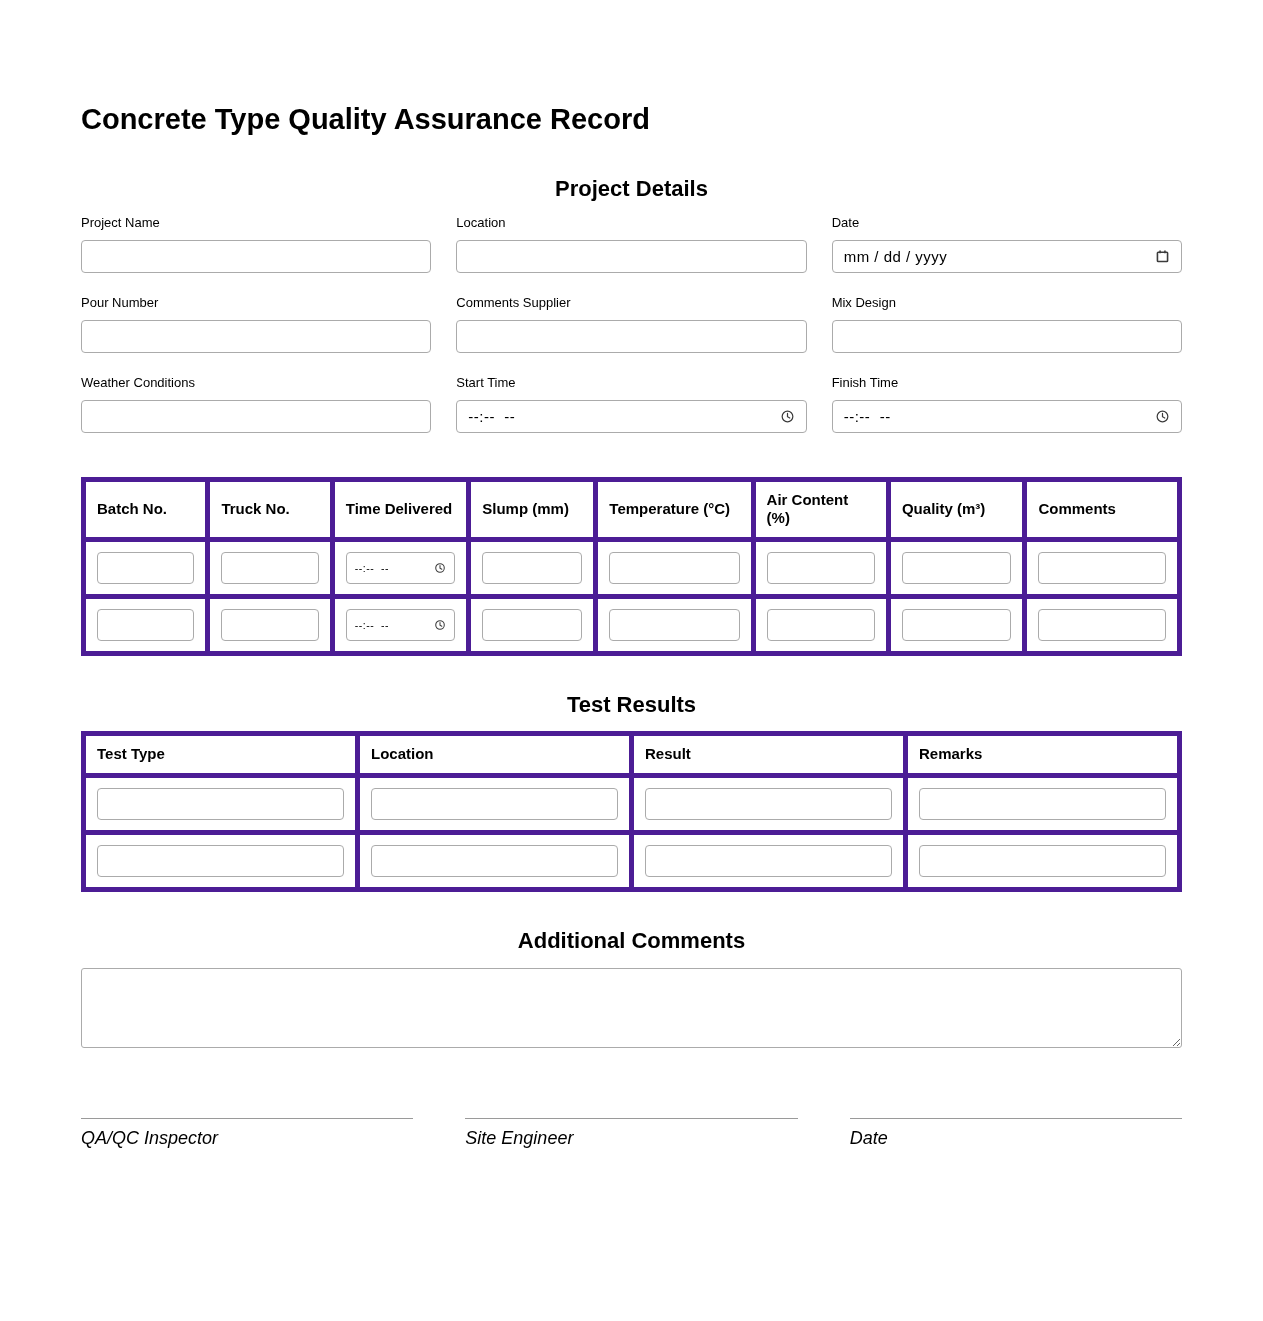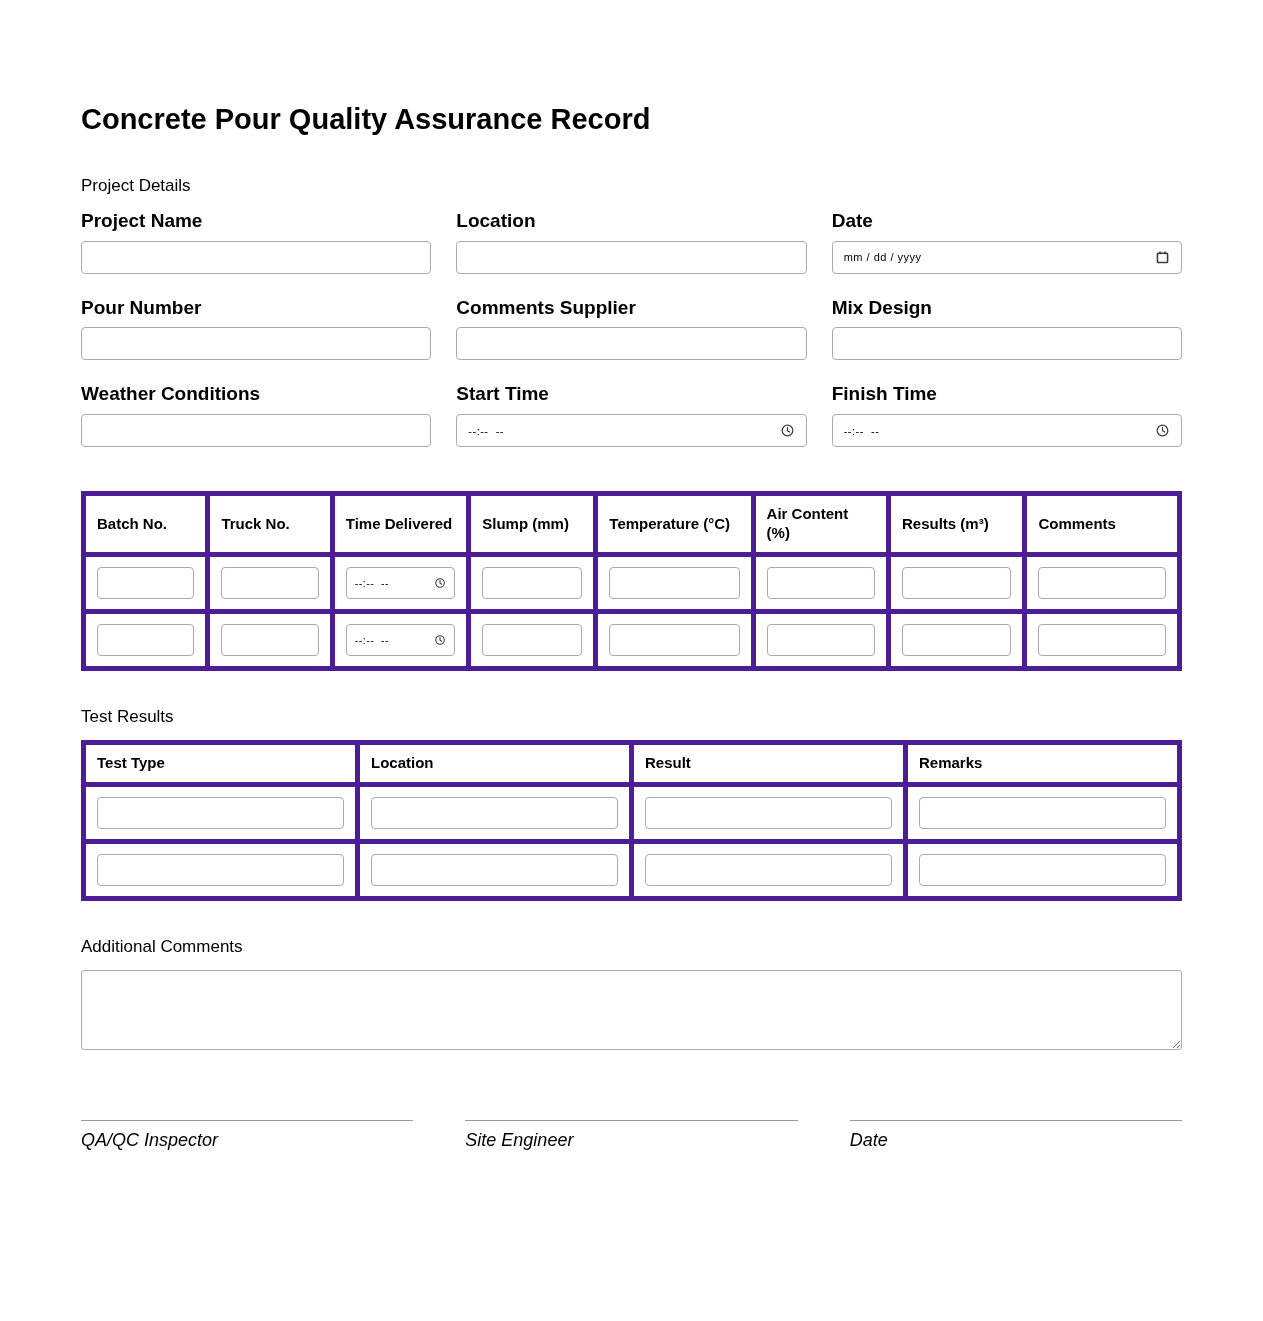--- a/index.html
+++ b/index.html
@@ -14,41 +14,41 @@
     min-height: 1321px;
     padding: 103px 81px 60px 81px;
   }
   h1.title {
     font-size: 29px;
     font-weight: bold;
     margin: 0 0 40px 0;
     line-height: 1.15;
   }
   h2.sec-heading {
-    font-size: 17px;
-    font-weight: normal;
+    font-size: 22px;
+    font-weight: bold;
     margin: 0 0 13px 0;
     line-height: 1.2;
+    text-align: center;
   }
   .section { margin-bottom: 36px; }
   .section.project { margin-bottom: 44px; }
 
   
   .grid3 {
     display: grid;
     grid-template-columns: repeat(3, 1fr);
     column-gap: 25px;
     row-gap: 23px;
   }
   .field label {
     display: block;
-    font-size: 19px;
+    font-size: 13px;
     margin-bottom: 9px;
     line-height: 1.15;
-    font-weight: bold;
   }
   input.text-input {
     width: 100%;
     height: 33px;
     border: 1px solid #ababab;
     border-radius: 4px;
     background: #fff;
     padding: 0 10px;
     font-family: "Liberation Sans", sans-serif;
     font-size: 14px;
@@ -60,21 +60,21 @@
     border: 1px solid #ababab;
     border-radius: 4px;
     background: #fff;
     padding: 0 11px;
     display: flex;
     align-items: center;
     justify-content: space-between;
     cursor: text;
   }
   .fake-input .ph {
-    font-size: 11px;
+    font-size: 15px;
     color: #000;
     white-space: pre;
     letter-spacing: 0.5px;
   }
   .icon { display: inline-flex; flex: 0 0 auto; }
 
   
   table.form-table {
     width: 100%;
     border-collapse: collapse;
@@ -153,21 +153,21 @@
     padding-top: 9px;
     line-height: 1.2;
     font-style: italic;
   }
 </style>
 </head>
 <body>
 
 <div class="page">
 
-  <h1 class="title">Concrete Pour Quality Assurance Record</h1>
+  <h1 class="title">Concrete Type Quality Assurance Record</h1>
 
   <div class="section project">
     <h2 class="sec-heading">Project Details</h2>
     <div class="grid3">
 
       <div class="field">
         <label>Project Name</label>
         <input class="text-input" type="text" style="">
       </div>
 
@@ -242,21 +242,21 @@
   <div class="section">
     <table class="form-table">
       <thead>
         <tr>
           <th class="col-batch">Batch No.</th>
           <th class="col-truck">Truck No.</th>
           <th class="col-time">Time Delivered</th>
           <th class="col-slump">Slump (mm)</th>
           <th class="col-temp">Temperature (°C)</th>
           <th class="col-air">Air Content (%)</th>
-          <th class="col-qty">Results (m³)</th>
+          <th class="col-qty">Quality (m³)</th>
           <th class="col-comment">Comments</th>
         </tr>
       </thead>
       <tbody>
         <tr>
           <td><input class="cell-input" type="text" style=""></td>
           <td><input class="cell-input" type="text" style=""></td>
           <td>
             <div class="fake-input mini-time">
               <span class="ph">--:--  --</span>

